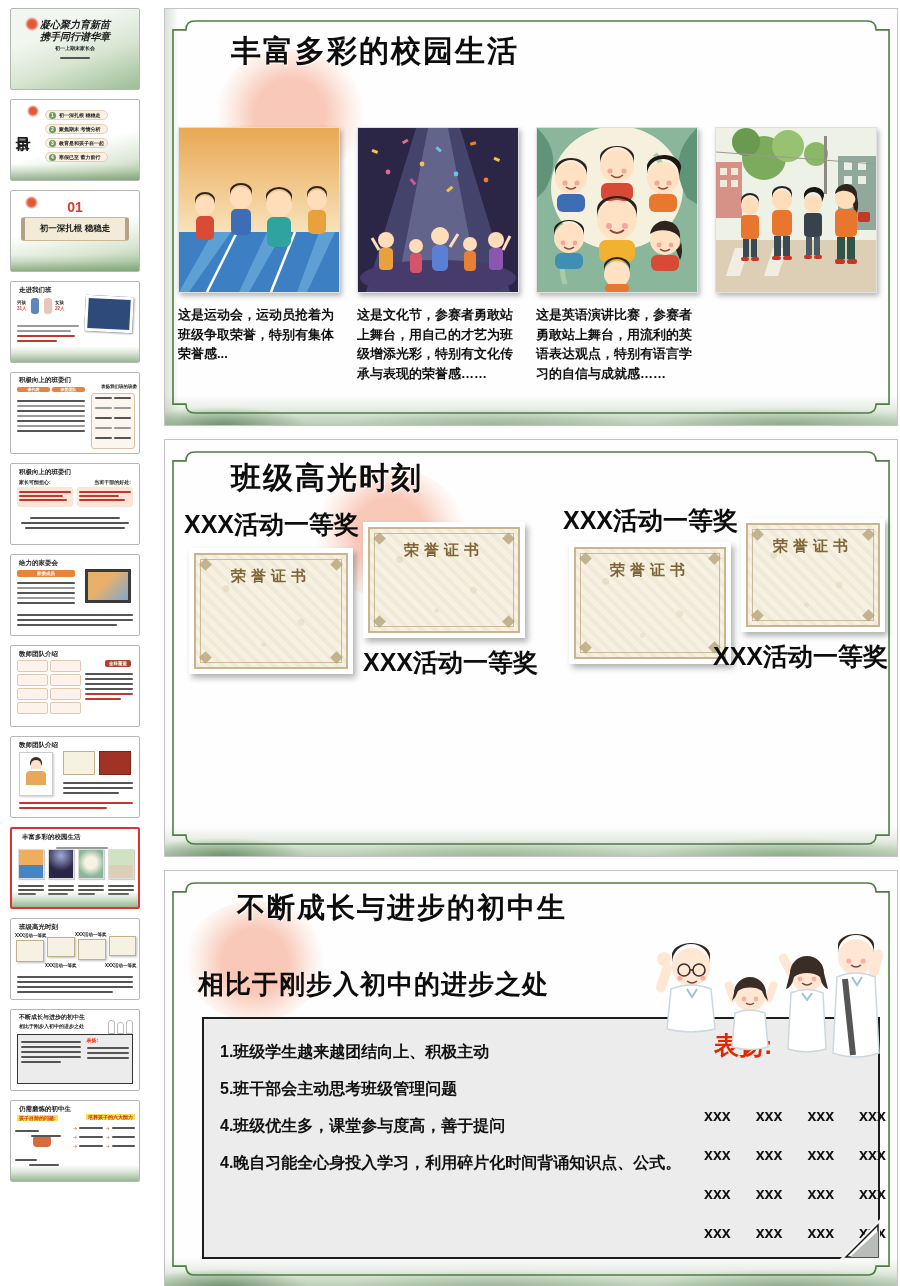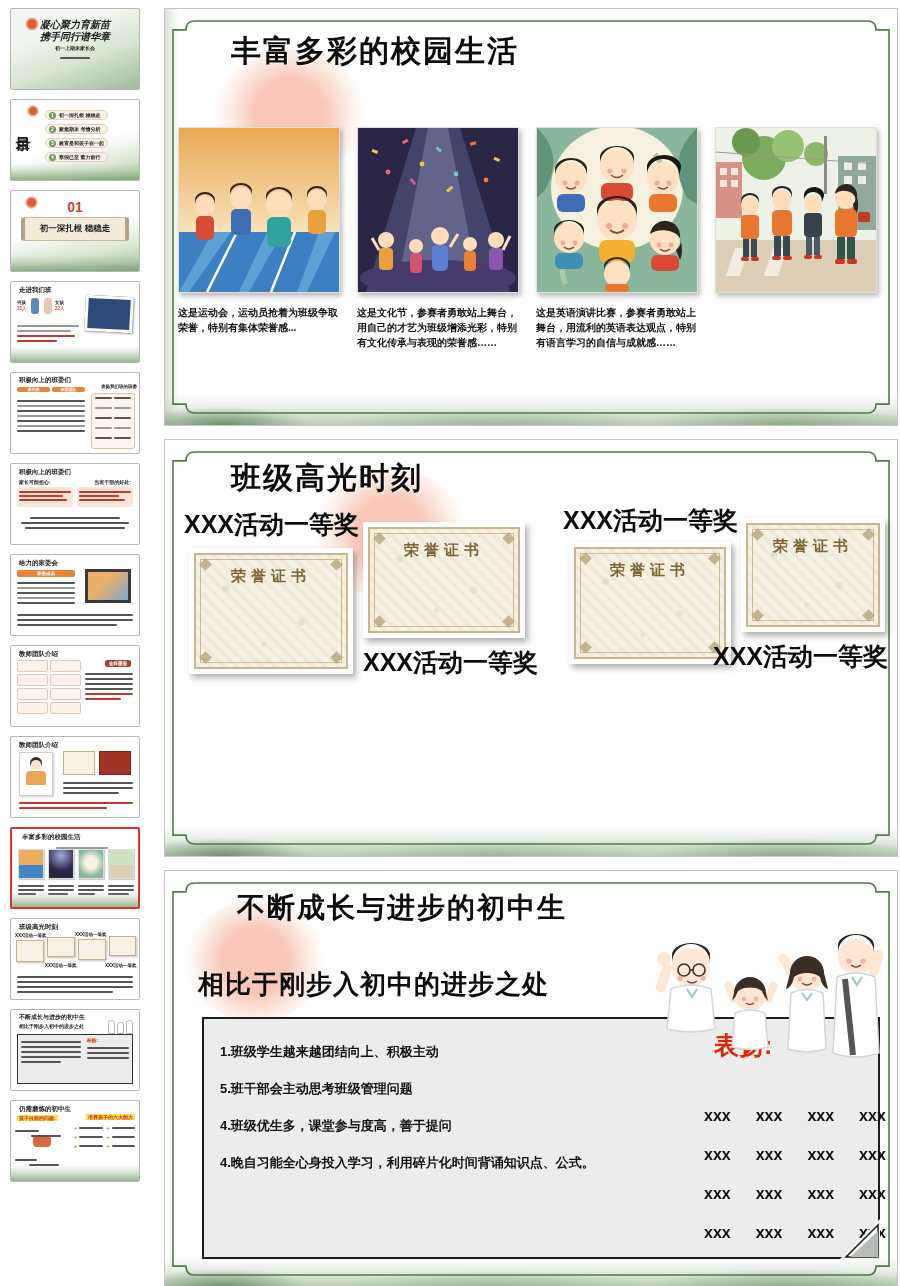--- a/index.html
+++ b/index.html
@@ -53,21 +53,21 @@
                  z-index:4; text-shadow:1px 1px 0 rgba(255,255,255,.8); }
 
   
   .sub1 { position:absolute; left:305px; top:86px; font-size:15px; font-weight:800; color:#767676;
           letter-spacing:1px; z-index:4; }
   .photos { position:absolute; left:13px; top:118px; display:flex; gap:17px; z-index:4; }
   .photo { width:162px; height:166px; background:#fff; border:1px solid #e0e0e0;
            box-shadow:2px 3px 5px rgba(0,0,0,.28); overflow:hidden; }
   .photo svg { display:block; }
   .captions { position:absolute; left:13px; top:296px; display:flex; gap:17px; z-index:4; }
-  .cap { width:162px; font-size:10px; font-weight:800; color:#111; line-height:1.5; }
+  .cap { width:162px; font-size:13px; font-weight:800; color:#111; line-height:1.5; }
 
   
   .award-label { font-size:25px; font-weight:900; color:#0d0d0d; white-space:nowrap; z-index:4; position:absolute; }
   .cert { position:absolute; background:#fff; padding:5px; box-shadow:3px 4px 6px rgba(0,0,0,.3); z-index:4; }
   .cert-inner { width:100%; height:100%; border:2px solid #c8b globalization; border:2px solid #c8b691; position:relative;
      background:
        radial-gradient(circle at 20% 30%,rgba(210,196,160,.35) 0 3px,transparent 4px),
        radial-gradient(circle at 70% 60%,rgba(210,196,160,.3) 0 3px,transparent 4px),
        radial-gradient(circle at 45% 80%,rgba(210,196,160,.3) 0 2px,transparent 3px),
        repeating-linear-gradient(45deg,rgba(214,200,166,.18) 0 4px,rgba(246,241,226,0) 4px 9px),#f6f1e3; padding-left: 11px; }
@@ -78,21 +78,21 @@
   .para2 { position:absolute; left:18px; right:16px; top:268px; font-size:19px; font-weight:800; color:#0e0e0e;
            line-height:1.92; text-indent:2em; letter-spacing:.5px; z-index:4; }
 
   
   .sub3 { position:absolute; left:33px; top:96px; font-size:26px; font-weight:900; color:#0d0d0d;
           letter-spacing:1px; z-index:4; }
   .students { position:absolute; right:10px; top:52px; z-index:5; }
   .graybox { position:absolute; left:37px; top:146px; width:678px; height:242px; background:#ececec;
              border:2px solid #1c1c1c; z-index:4; }
   .pointlist { position:absolute; left:16px; top:14px; width:468px; }
-  .point { font-size:13px; font-weight:800; color:#111; line-height:37px; white-space:normal; }
+  .point { font-size:16px; font-weight:800; color:#111; line-height:37px; white-space:normal; }
   .praise-head { position:absolute; left:510px; top:10px; font-size:25px; font-weight:900; color:#e02800; }
   .praise-rows { position:absolute; left:500px; top:88px; display:flex; flex-direction:column; gap:21px; }
   .praise-row { display:flex; gap:25px; }
   .praise-row span { font-size:16px; font-weight:800; color:#111; }
   .fold { position:absolute; right:-2px; bottom:-2px; width:40px; height:40px; }
 
   .thumb *, .slide * { pointer-events:auto; }
 </style>
 </head>
 <body>

